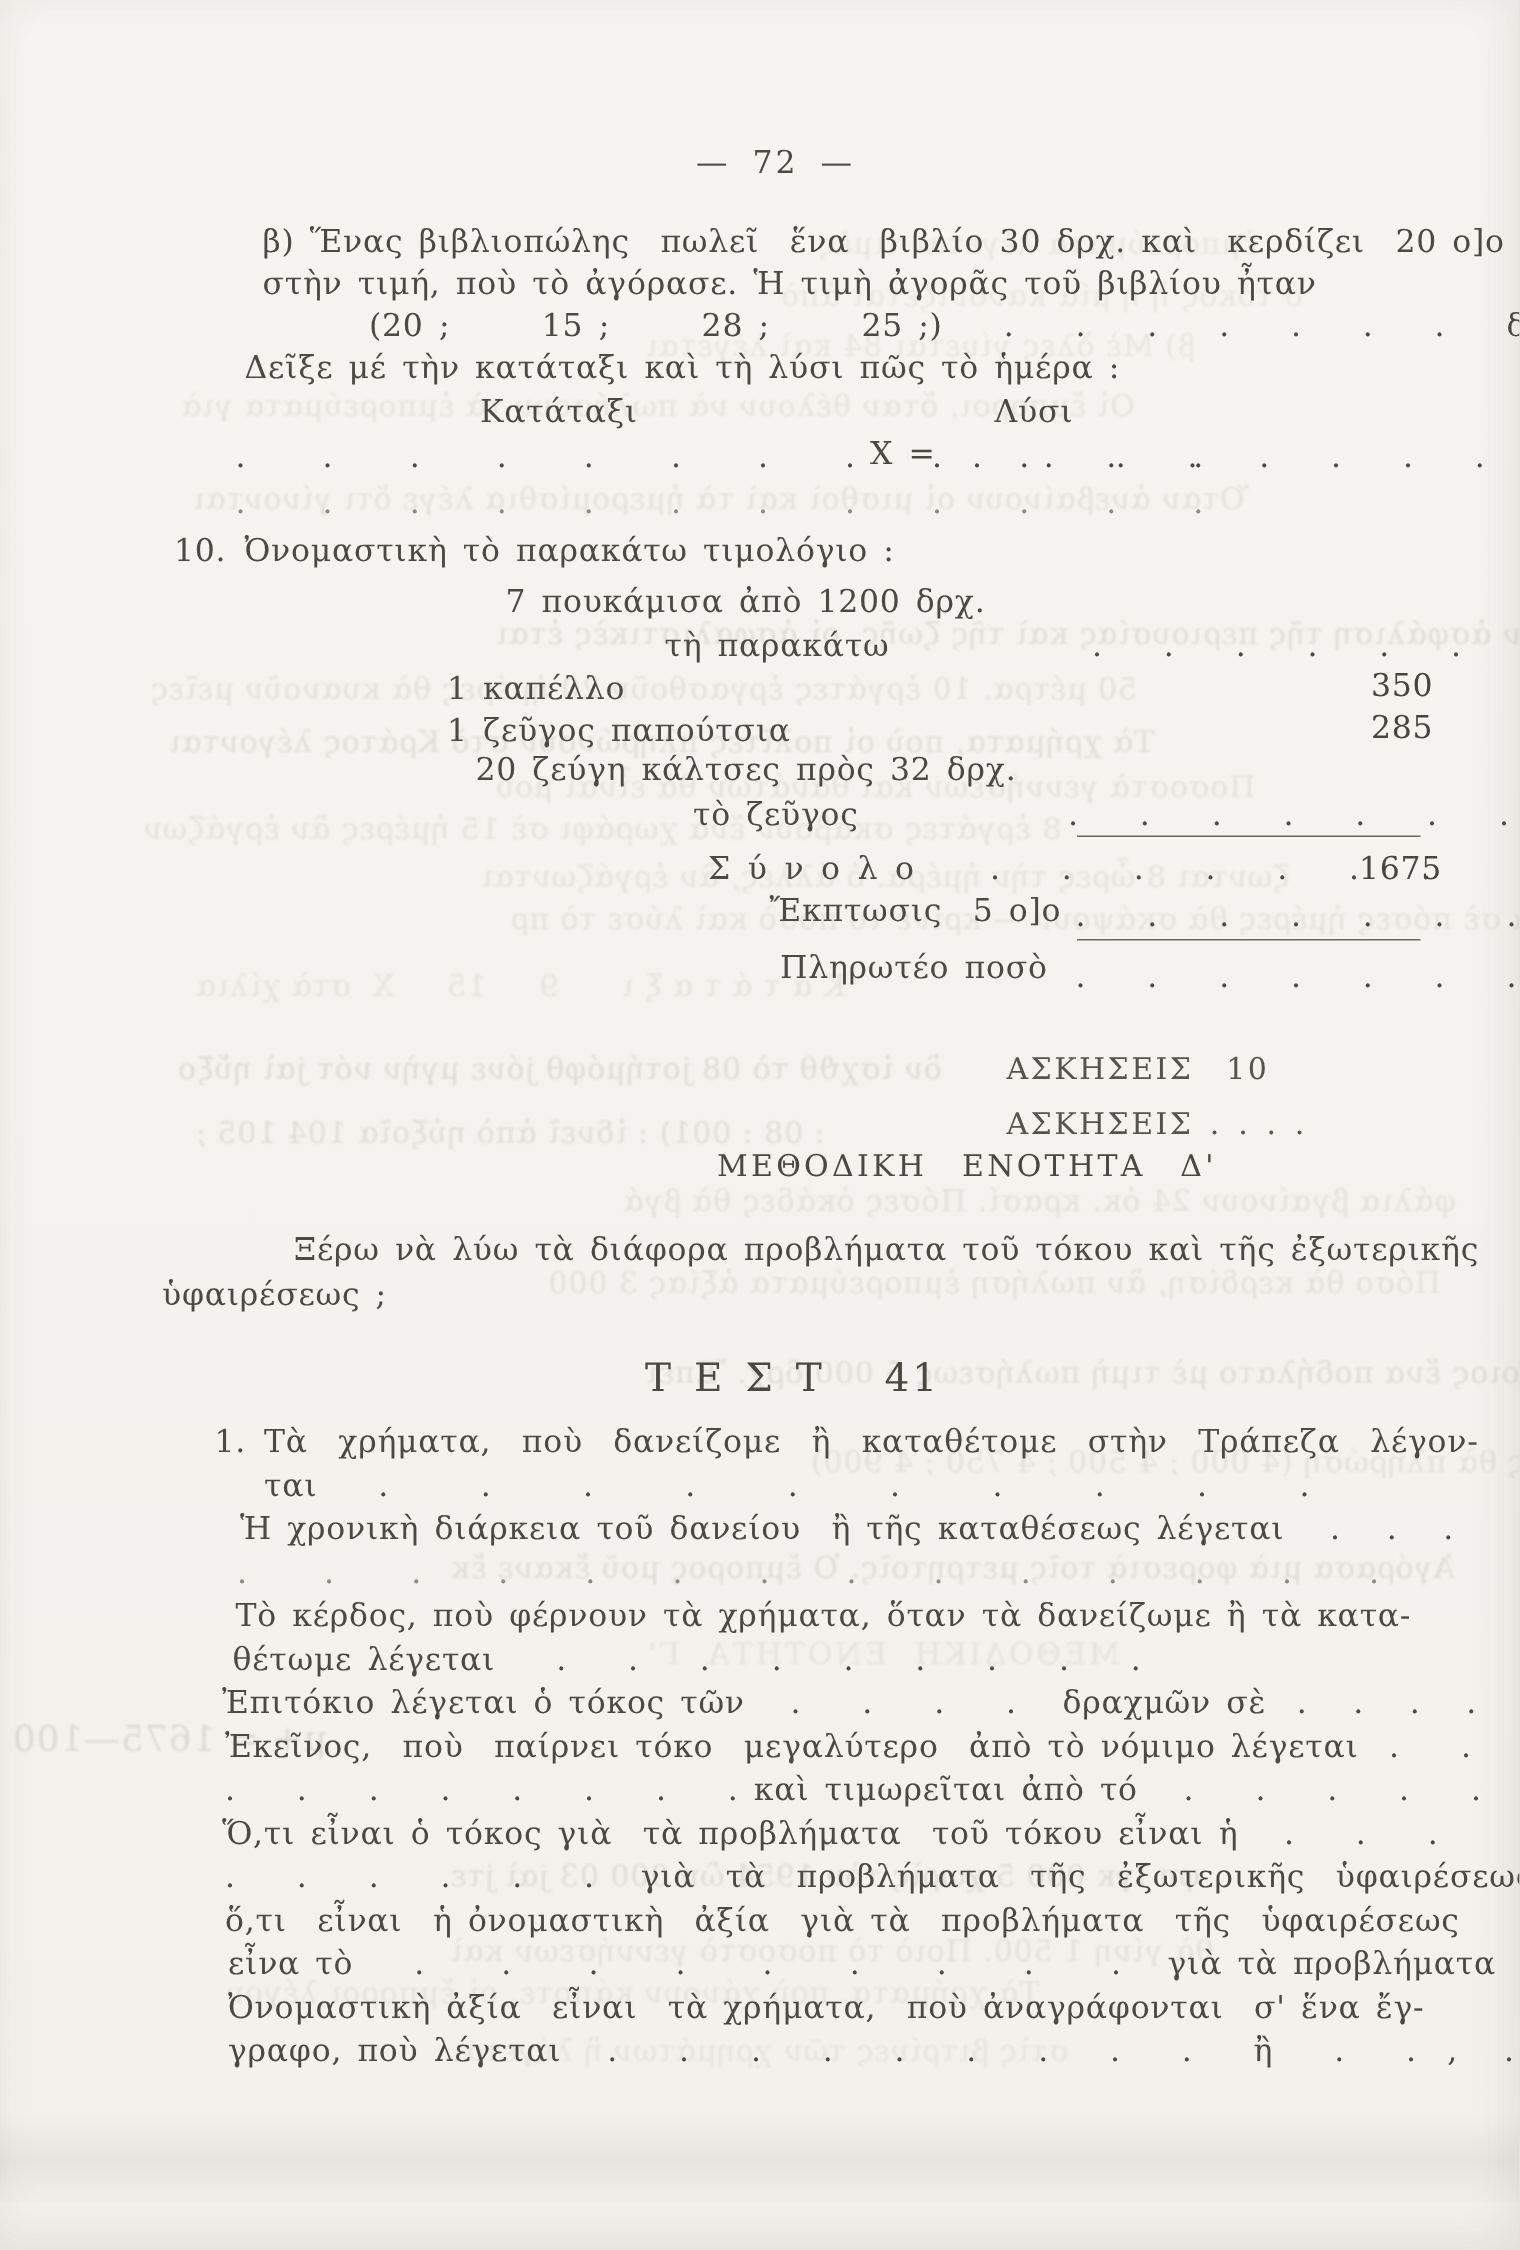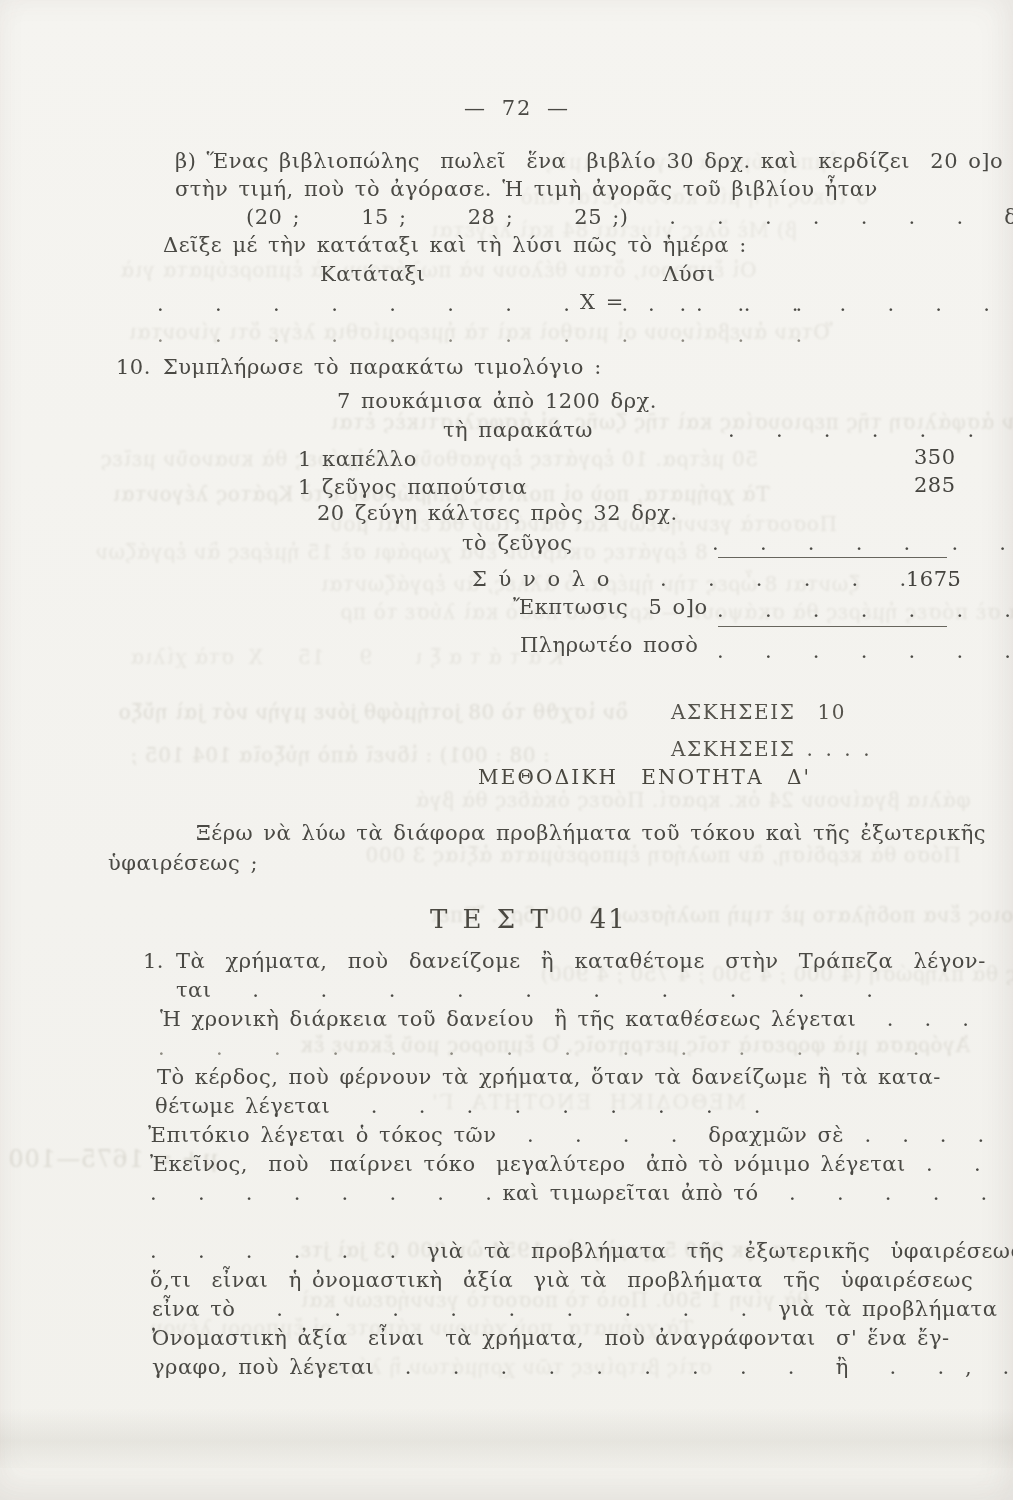--- a/index.html
+++ b/index.html
@@ -72,21 +72,21 @@
   <div class="ln" style="top:204px;left:246px">(20 ;      15 ;      28 ;      25 ;)    .    .    .    .    .    .    .    δρχ.</div>
   <div class="ln" style="top:232px;left:163px">Δεῖξε μέ τὴν κατάταξι καὶ τὴ λύσι πῶς τὸ ἡμέρα :</div>
   <div class="ln" style="top:261px;left:320px">Κατάταξι</div>
   <div class="ln" style="top:261px;left:663px">Λύσι</div>
   <div class="ln" style="top:291px;left:157px">.     .     .     .     .     .     .     .     .     .     .     .</div>
   <div class="ln" style="top:289px;left:580px">Χ =</div>
   <div class="ln" style="top:291px;left:648px">.    .    .    .    .    .    .    .    .    .</div>
   <div class="ln dim" style="top:322px;left:157px">.     .     .     .     .     .     .     .     .     .     .     .</div>
 
   <div class="ln" style="top:354px;left:116px">10.</div>
-  <div class="ln" style="top:354px;left:163px">Συμπλήρωσε τὸ παρακάτω τιμολόγιο :</div>
+  <div class="ln" style="top:354px;left:163px">Ὀνομαστικὴ τὸ παρακάτω τιμολόγιο :</div>
 
   <div class="ln" style="top:388px;left:337px">7 πουκάμισα ἀπὸ 1200 δρχ.</div>
   <div class="ln" style="top:417px;left:443px">τὴ παρακάτω</div>
   <div class="ln" style="top:417px;left:728px">.    .    .    .    .    .    .    .</div>
 
   <div class="ln" style="top:446px;left:298px">1 καπέλλο</div>
   <div class="ln num" style="top:444px;left:914px">350</div>
 
   <div class="ln" style="top:474px;left:298px">1 ζεῦγος παπούτσια</div>
   <div class="ln num" style="top:472px;left:914px">285</div>
@@ -121,20 +121,21 @@
   <div class="ln" style="top:948px;left:143px">1.</div>
   <div class="ln" style="top:948px;left:176px">Τὰ  χρήματα,  ποὺ  δανείζομε  ἢ  καταθέτομε  στὴν  Τράπεζα  λέγον-</div>
   <div class="ln" style="top:977px;left:176px">ται    .      .      .      .      .      .      .      .      .      .</div>
   <div class="ln" style="top:1006px;left:160px">Ἡ χρονικὴ διάρκεια τοῦ δανείου  ἢ τῆς καταθέσεως λέγεται   .   .   .</div>
   <div class="ln dim" style="top:1035px;left:158px">.     .     .     .     .     .     .     .     .     .     .     .     .     .</div>
   <div class="ln" style="top:1093px;left:155px">θέτωμε λέγεται    .    .    .    .    .    .    .    .    .</div>
   <div class="ln" style="top:1064px;left:157px">Τὸ κέρδος, ποὺ φέρνουν τὰ χρήματα, ὅταν τὰ δανείζωμε ἢ τὰ κατα-</div>
   <div class="ln" style="top:1122px;left:148px">Ἐπιτόκιο λέγεται ὁ τόκος τῶν   .    .    .    .   δραχμῶν σὲ  .   .   .   .   ἔτος.</div>
   <div class="ln" style="top:1151px;left:150px">Ἐκεῖνος,  ποὺ  παίρνει τόκο  μεγαλύτερο  ἀπὸ τὸ νόμιμο λέγεται  .    .</div>
   <div class="ln" style="top:1180px;left:150px">.    .    .    .    .    .    .    . καὶ τιμωρεῖται ἀπὸ τό   .    .    .    .    .    .    .    .    .</div>
+  <div class="ln" style="top:1209px;left:148px">Ὅ,τι εἶναι ὁ τόκος γιὰ  τὰ προβλήματα  τοῦ τόκου εἶναι ἡ   .    .    .</div>
   <div class="ln" style="top:1238px;left:150px">.    .    .    .    .    .   γιὰ  τὰ  προβλήματα  τῆς  ἐξωτερικῆς  ὑφαιρέσεως  καὶ</div>
   <div class="ln" style="top:1267px;left:150px">ὅ,τι  εἶναι  ἡ ὀνομαστικὴ  ἀξία  γιὰ τὰ  προβλήματα  τῆς  ὑφαιρέσεως</div>
   <div class="ln" style="top:1296px;left:152px">εἶνα τὸ    .     .     .     .     .     .     .     .     .   γιὰ τὰ προβλήματα  τοῦ τόκου.</div>
   <div class="ln" style="top:1325px;left:152px">Ὀνομαστικὴ ἀξία  εἶναι  τὰ χρήματα,  ποὺ ἀναγράφονται  σ' ἕνα ἔγ-</div>
   <div class="ln" style="top:1354px;left:152px">γραφο, ποὺ λέγεται   .    .    .    .    .    .    .    .    .    ἢ    .    .  ,   .    .    .    .    .    .</div>
 
   <div class="band"></div>
 </div>
 
 </body></html>

